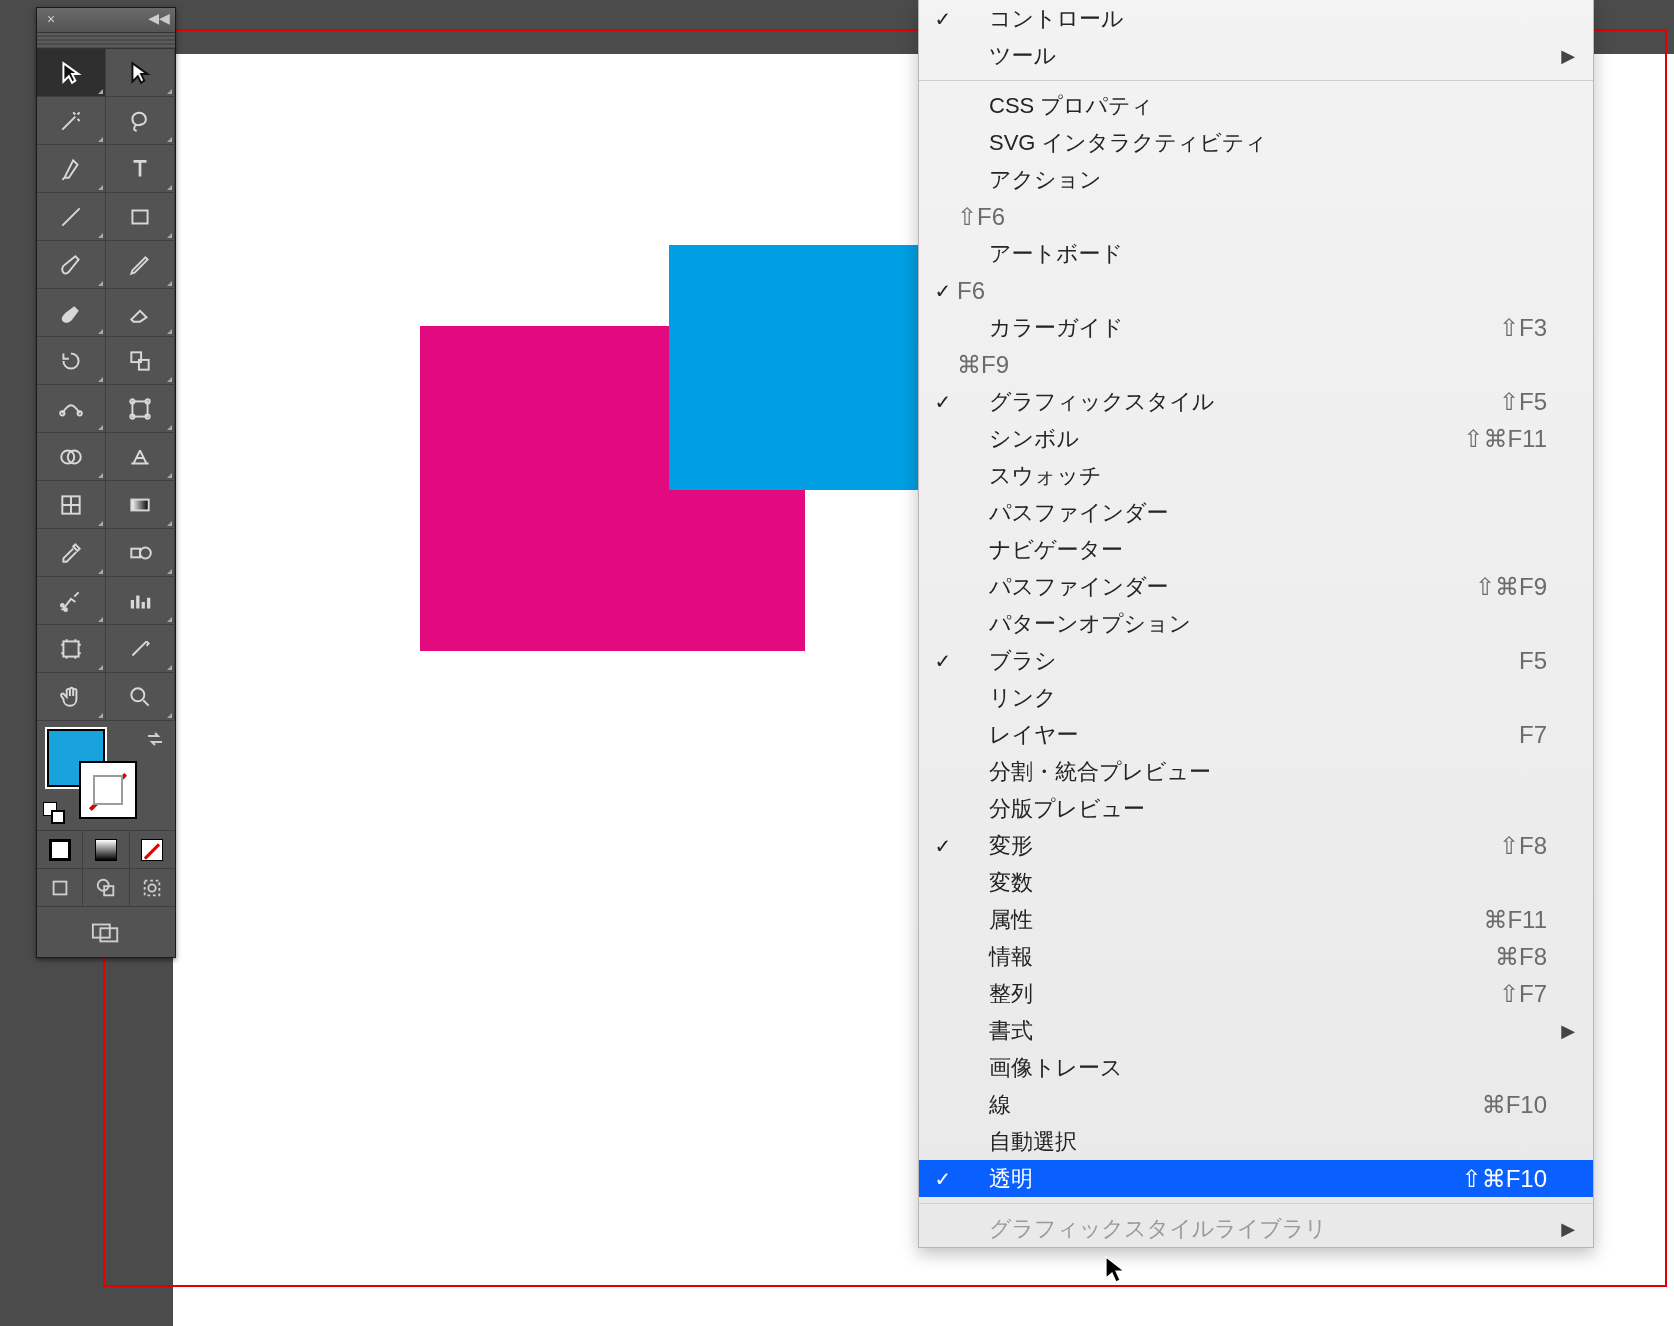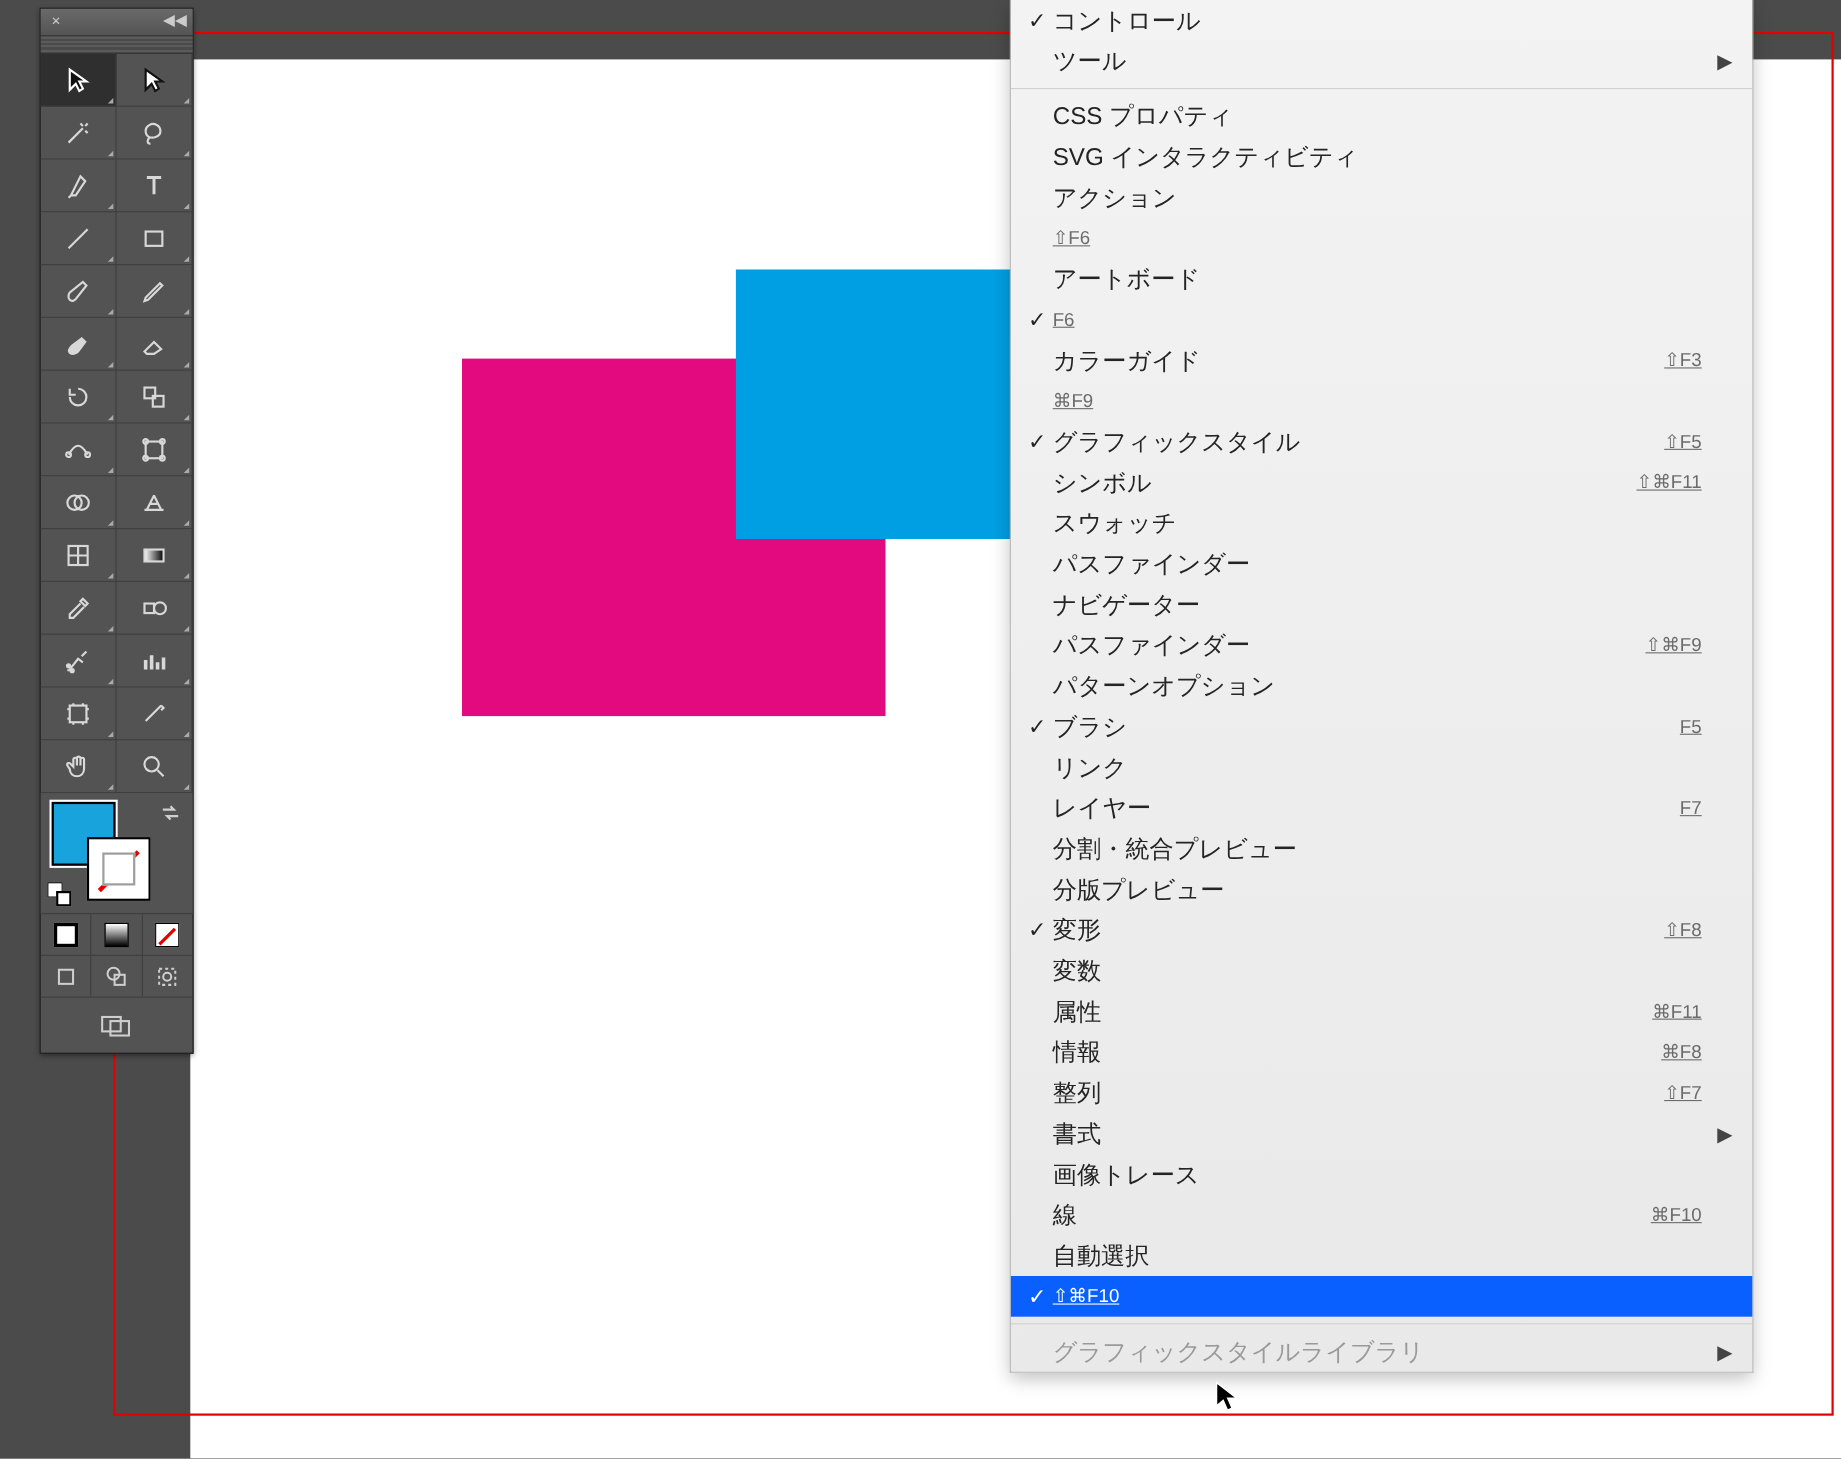--- a/index.html
+++ b/index.html
@@ -187,26 +187,25 @@
   }
   .menu-sep {
     height: 1px;
     margin: 6px 0;
     background: #cfcfcf;
   }
   .menu-check {
     width: 28px; text-align: center;
     font-size: 20px;
   }
-  .menu-label { flex: 1; white-space: nowrap; }
+  .menu-label { flex: 1; white-space: nowrap; margin-left: 32px; }
   .menu-shortcut {
-    font-size: 17px;
+    font-size: 24px;
     color: #6b6b6b;
     white-space: nowrap;
-    text-decoration: underline;
   }
   .menu-item.sel .menu-shortcut{ color:#fff; }
   .menu-sub {
     width: 28px; text-align: right; font-size: 18px; color:#444;
   }
   .menu-item.sel .menu-sub{color:#fff;}
   .menu-item.disabled{ color:#9a9a9a;justify-content:flex-end; }
   .menu-item.disabled .menu-shortcut{ color:#bdbdbd; }
 
   
@@ -670,20 +669,21 @@
       <span class="menu-sub"></span>
     </div>
     <div class="menu-item">
       <span class="menu-check"></span>
       <span class="menu-label">自動選択</span>
       <span class="menu-shortcut"></span>
       <span class="menu-sub"></span>
     </div>
     <div class="menu-item sel">
       <span class="menu-check">✓</span>
+      <span class="menu-label">透明</span>
       <span class="menu-shortcut">⇧⌘F10</span>
       <span class="menu-sub"></span>
     </div>
     <div class="menu-sep"></div>
     <div class="menu-item disabled">
       <span class="menu-check"></span>
       <span class="menu-label">グラフィックスタイルライブラリ</span>
       <span class="menu-shortcut"></span>
       <span class="menu-sub">▶</span>
     </div>

